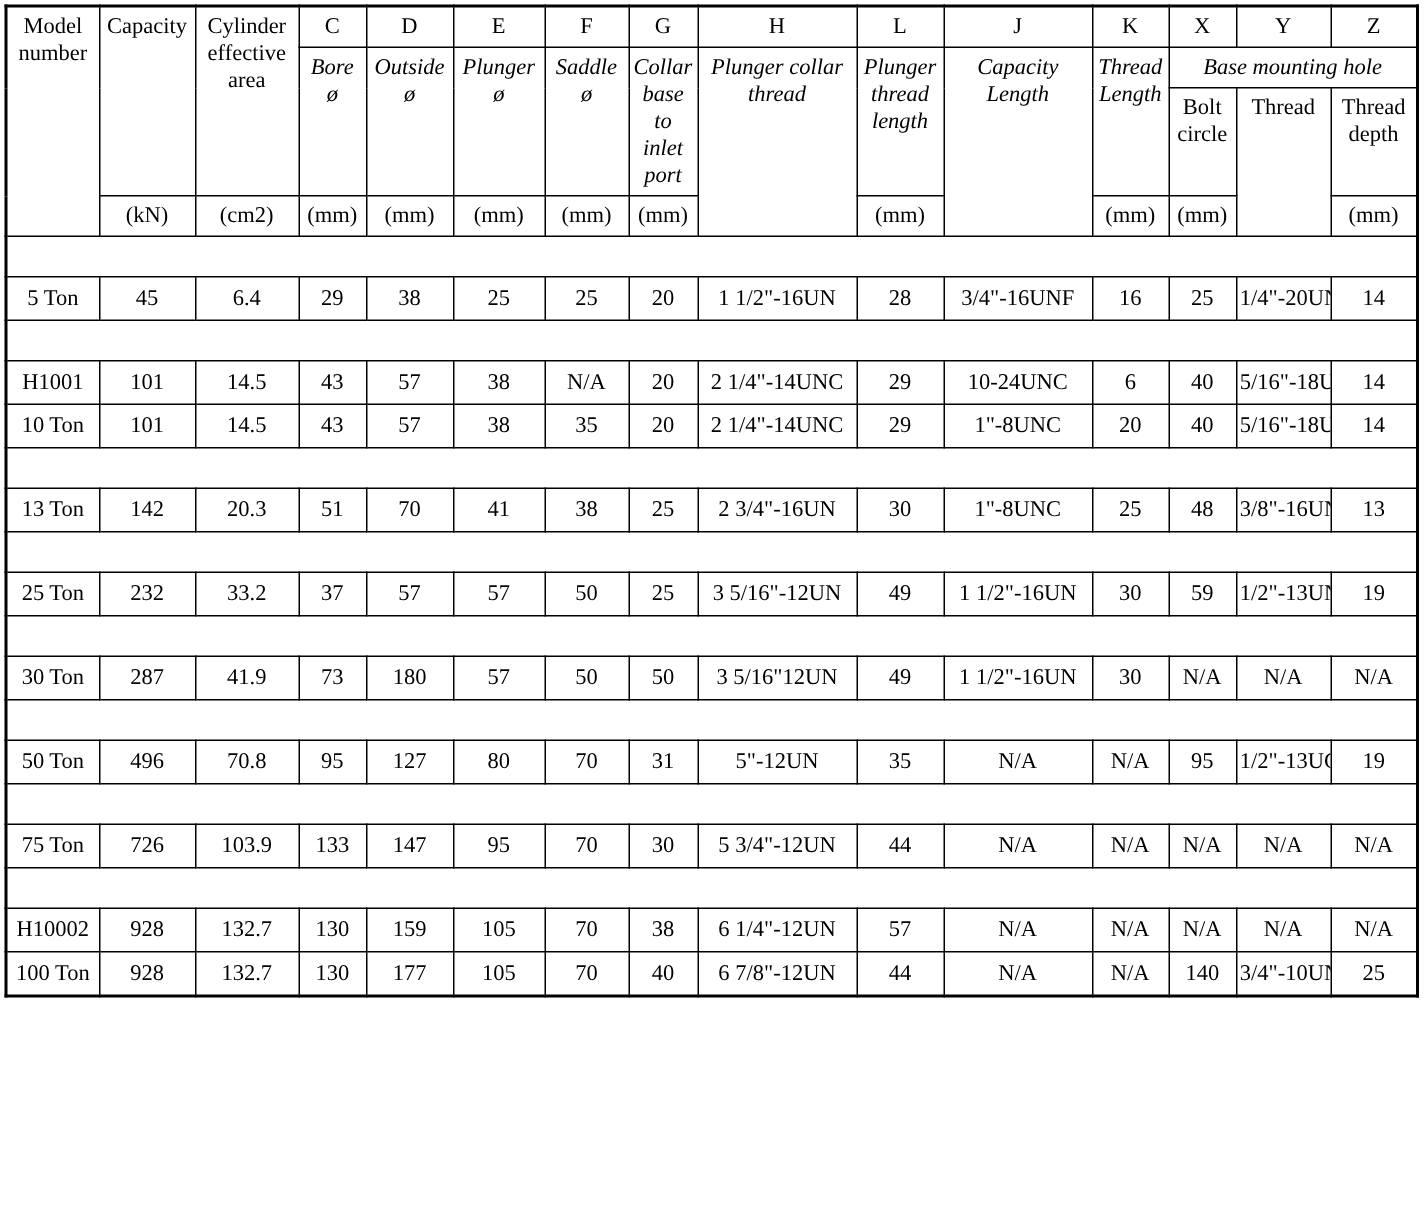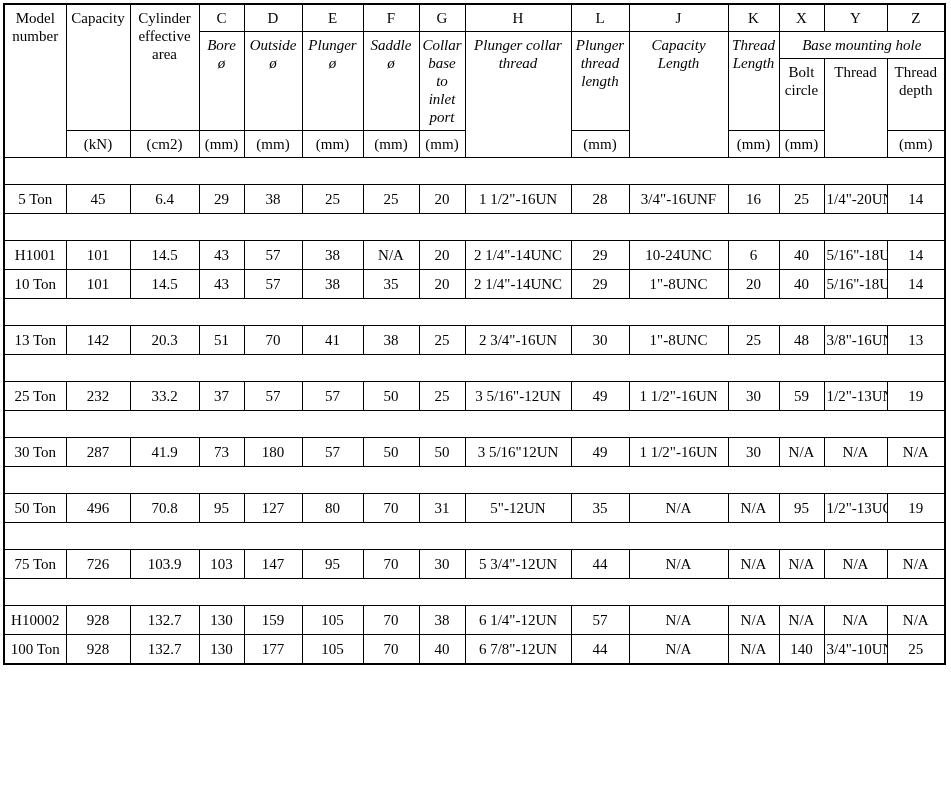--- a/index.html
+++ b/index.html
@@ -261,21 +261,21 @@
         <td>1/2"-13UCN</td>
         <td>19</td>
     </tr>
     <tr class="spacer">
         <td colspan="15"></td>
       </tr>
     <tr class="datarow">
       <td>75 Ton</td>
         <td>726</td>
         <td>103.9</td>
-        <td>103</td>
+        <td>133</td>
         <td>147</td>
         <td>95</td>
         <td>70</td>
         <td>30</td>
         <td>5 3/4"-12UN</td>
         <td>44</td>
         <td>N/A</td>
         <td>N/A</td>
         <td>N/A</td>
         <td>N/A</td>

